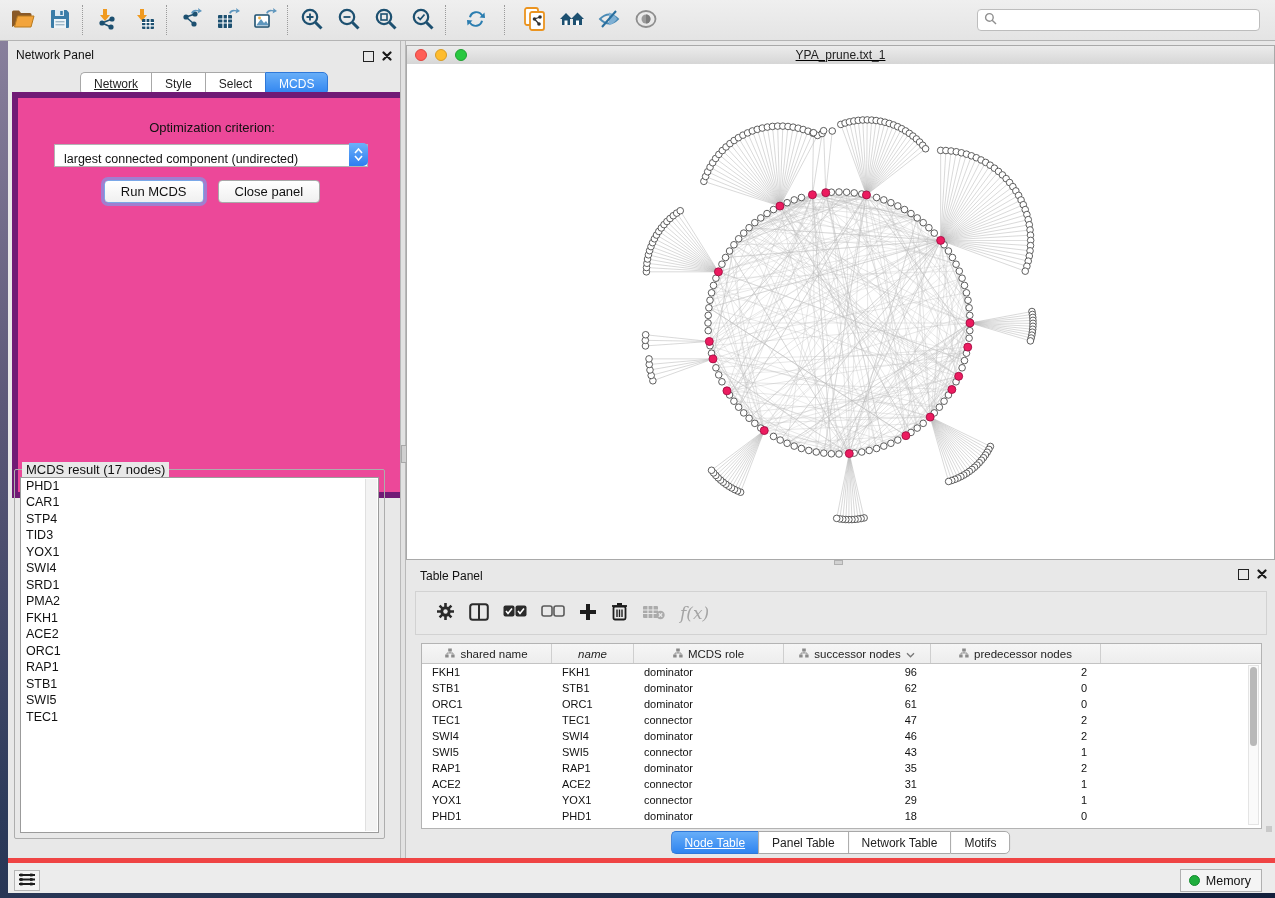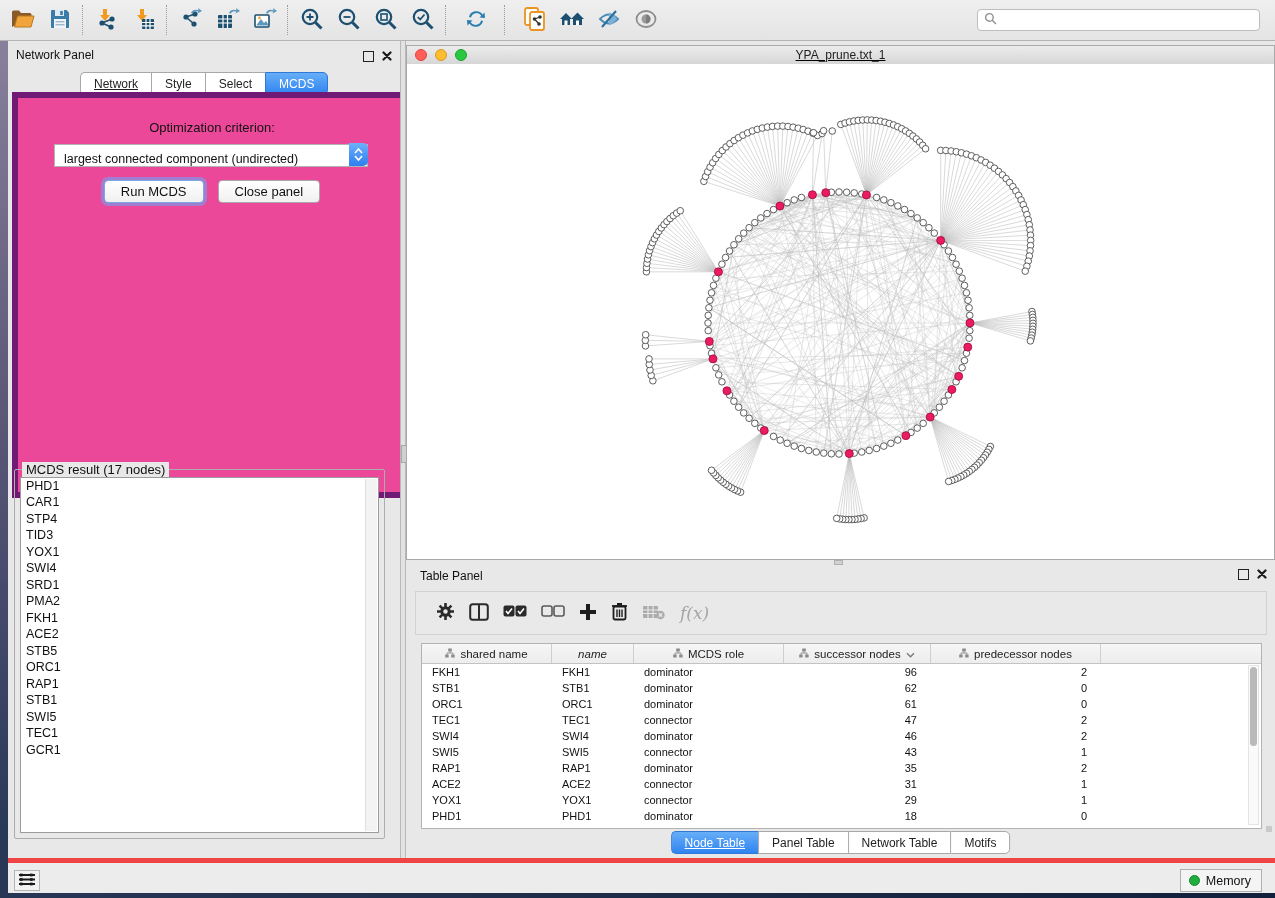--- a/index.html
+++ b/index.html
@@ -345,27 +345,25 @@
             <div class="mcds-item">PHD1</div>
             <div class="mcds-item">CAR1</div>
             <div class="mcds-item">STP4</div>
             <div class="mcds-item">TID3</div>
             <div class="mcds-item">YOX1</div>
             <div class="mcds-item">SWI4</div>
             <div class="mcds-item">SRD1</div>
             <div class="mcds-item">PMA2</div>
             <div class="mcds-item">FKH1</div>
             <div class="mcds-item">ACE2</div>
-            <div class="mcds-item">STB5</div>
             <div class="mcds-item">ORC1</div>
             <div class="mcds-item">RAP1</div>
             <div class="mcds-item">STB1</div>
             <div class="mcds-item">SWI5</div>
             <div class="mcds-item">TEC1</div>
-            <div class="mcds-item">GCR1</div>
           </div>
         <div class="gb-scroll"></div>
       </div>
     </div>
   </div>
 
   <div class="v-splitter">
       <div class="v-handle"></div>
     </div>
 

